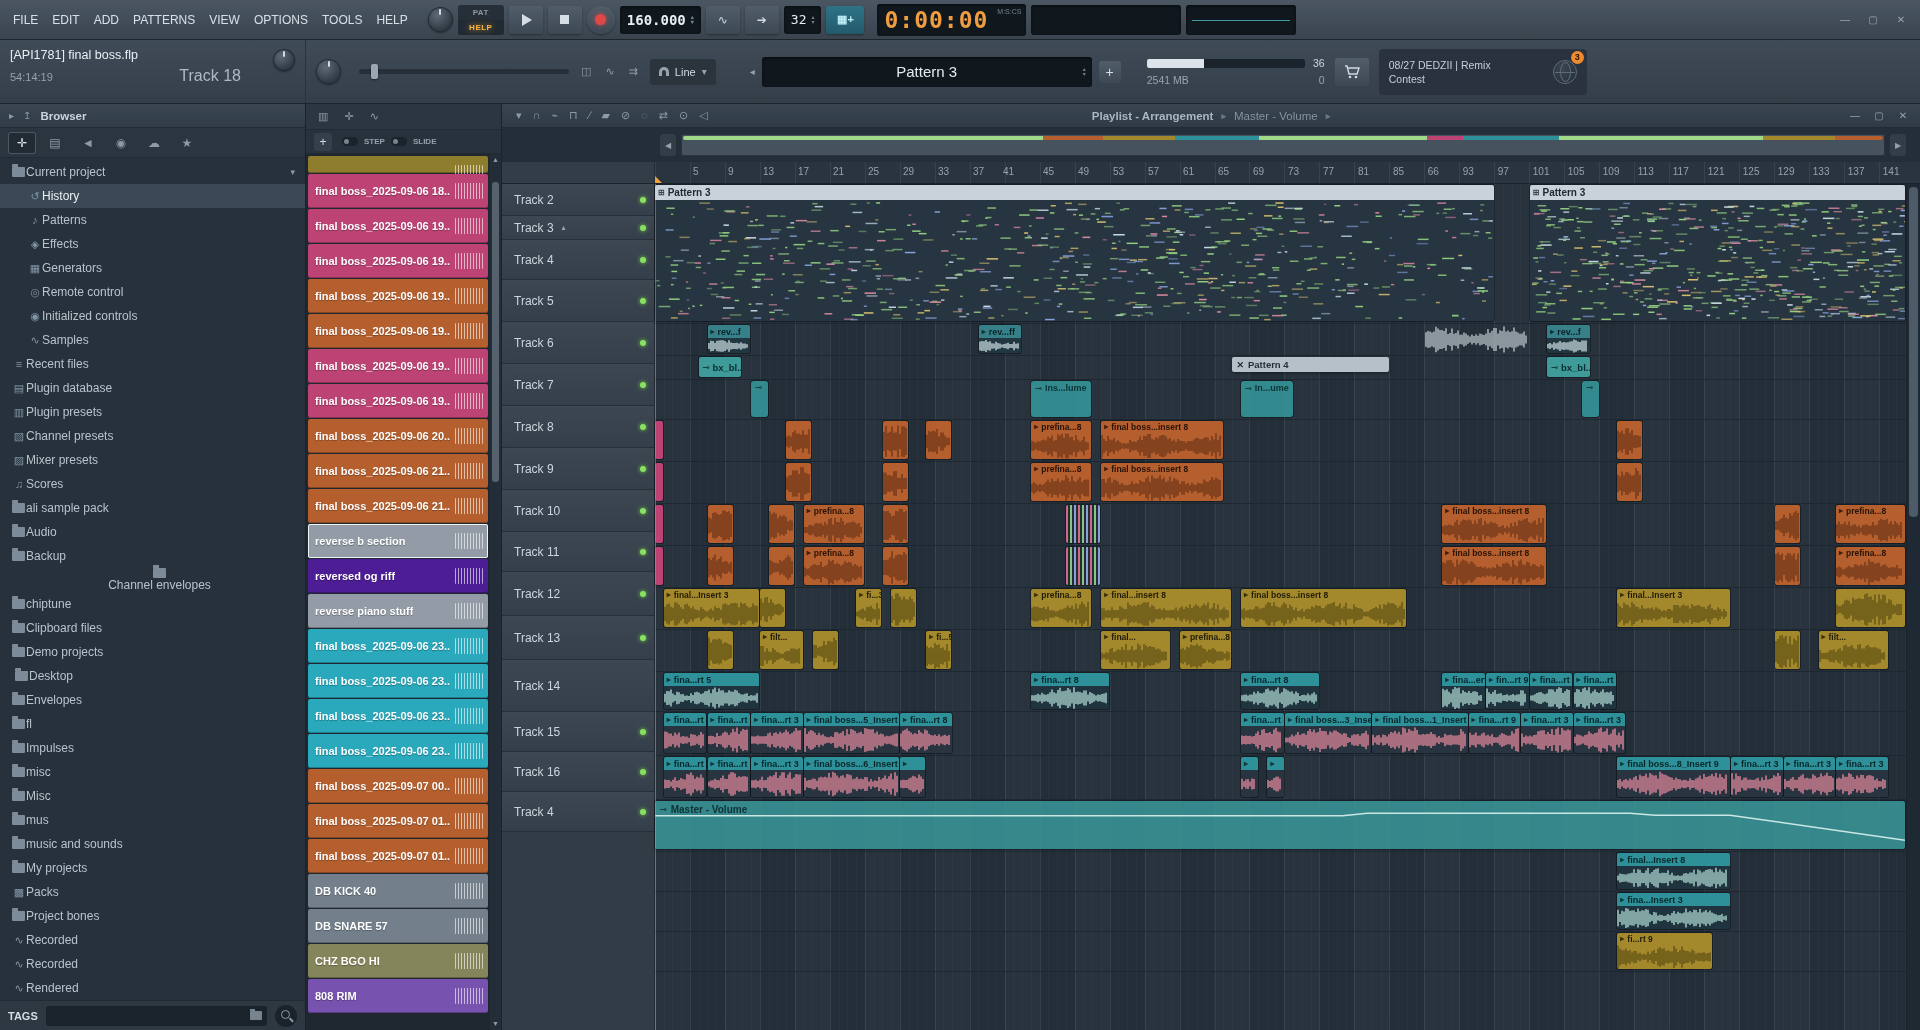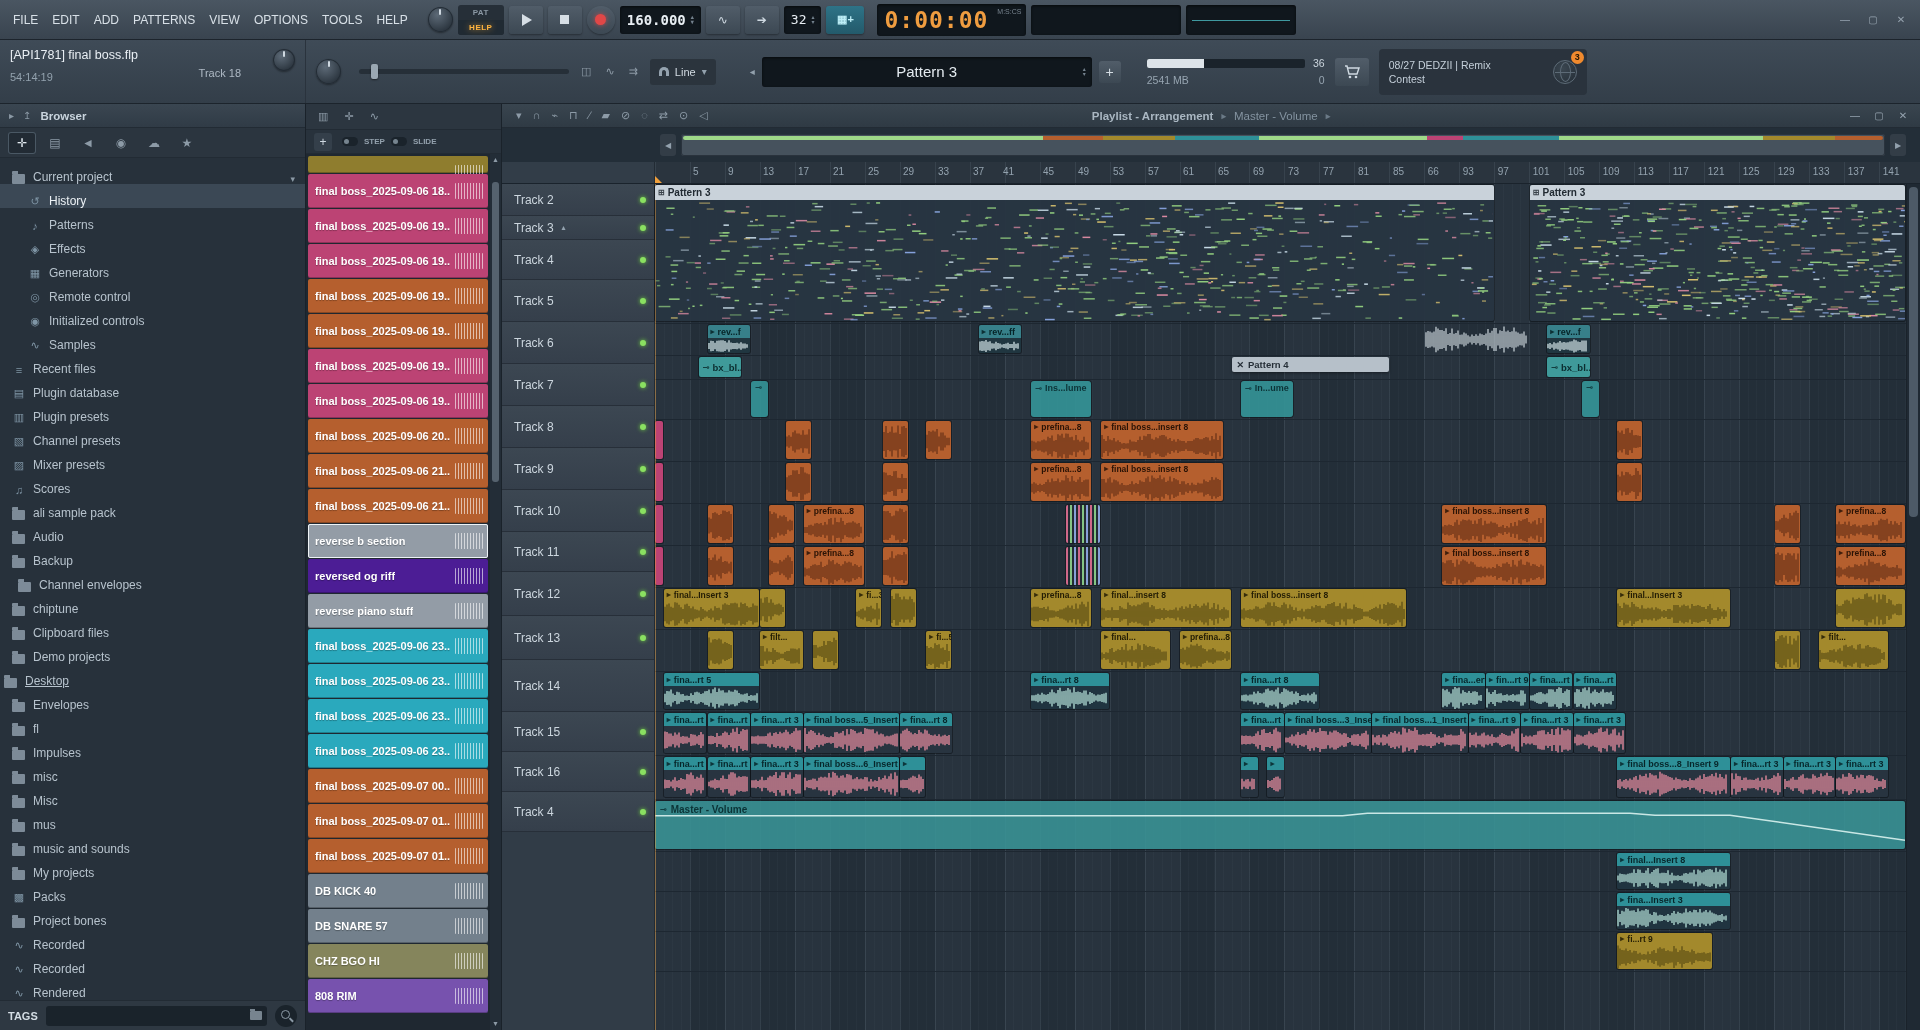--- a/index.html
+++ b/index.html
@@ -31,21 +31,21 @@
 .osc.small{width:110px}
 .osc .line{position:absolute;left:6px;right:6px;top:50%;height:1px;background:#3f99a0}
 .sp{flex:1}
 .winbtns{display:flex;gap:2px;margin-left:6px}
 .winbtn{width:26px;height:18px;display:flex;align-items:center;justify-content:center;color:#97a4b0;font-size:10px}
 
 #infobar{position:absolute;left:0;top:40px;width:100%;height:64px;background:linear-gradient(#3f4b57,#333e49);border-bottom:1px solid #1c242c;display:flex;align-items:center;gap:10px;padding-right:10px;z-index:4}
 #proj-panel{width:306px;height:100%;flex:none;position:relative;padding:8px 10px;border-right:1px solid #2a333d}
 #proj-title{font-size:12.5px;color:#e9eff4;white-space:nowrap}
 #session-time{font-size:11px;color:#93a2ae;margin-top:9px;display:inline-block}
-#track-label{position:absolute;right:64px;top:27px;font-size:11px;color:#aeb9c4}
+#track-label{position:absolute;right:64px;top:27px;font-size:16px;color:#aeb9c4}
 #proj-knob{position:absolute;right:10px;top:9px;width:22px;height:22px}
 #pitch-slider{width:210px;height:5px;background:#262f38;border-radius:3px;position:relative;flex:none;margin-left:8px}
 #pitch-slider .pthumb{position:absolute;left:12px;top:-5px;width:7px;height:15px;background:#9aa7b2;border-radius:2px;box-shadow:0 1px 2px rgba(0,0,0,.5)}
 .mini-ico{color:#8d9aa6;font-size:11px;padding:0 2px}
 #snap-box{height:26px;background:#2b343d;border-radius:3px;display:flex;align-items:center;gap:6px;padding:0 9px;font-size:11px;color:#d2dbe2;flex:none}
 .magnet{width:10px;height:9px;border:3px solid #95a3af;border-bottom:none;border-radius:6px 6px 0 0;display:inline-block}
 #pattern-group{display:flex;align-items:center;gap:7px;margin-left:24px;flex:none}
 .chev{color:#93a1ad;font-size:10px}
 #pattern-lcd{width:330px;height:30px;justify-content:center;font-size:15px;color:#e4ebf0;position:relative;font-family:"Liberation Sans",sans-serif}
 #pattern-lcd .spin{position:absolute;right:6px;top:10px}
@@ -63,21 +63,21 @@
 .globe::after{content:"";position:absolute;top:50%;left:1px;right:1px;height:1px;background:#5d6b77}
 .badge{position:absolute;right:3px;top:2px;width:13px;height:13px;border-radius:50%;background:#f08a2e;color:#241504;font-size:9px;font-weight:bold;display:flex;align-items:center;justify-content:center}
 
 #browser{position:absolute;left:0;top:104px;width:306px;bottom:0;background:#27313b;border-right:1px solid #1a222a;display:flex;flex-direction:column;z-index:3}
 .panel-head{height:24px;background:linear-gradient(#3a4651,#303b46);border-bottom:1px solid #222b34;display:flex;align-items:center;gap:9px;padding:0 9px;font-size:11.5px;font-weight:bold;color:#c9d4dd;flex:none}
 .ph-icon{color:#8b99a5;font-size:10px;font-weight:normal}
 #browser-tabs{height:30px;display:flex;align-items:center;gap:5px;padding:0 8px;background:#2b353f;border-bottom:1px solid #222b34;flex:none}
 .btab{width:28px;height:22px;display:flex;align-items:center;justify-content:center;color:#8d9ba7;font-size:12px;border-radius:3px}
 .btab.active{background:#222b34;box-shadow:inset 0 0 0 1px #4a5864;color:#e2eaf0}
 #browser-tree{flex:1;overflow:hidden;padding-top:2px}
-.tree-item{height:24px;display:flex;align-items:flex-end;gap:7px;font-size:12px;color:#b7c3cd;padding-right:10px}
+.tree-item{height:24px;display:flex;align-items:center;font-size:12px;color:#b7c3cd;padding-right:10px}
 .tree-item.selected{background:#3b4855;color:#ecf1f5}
 .tree-icon{width:14px;text-align:center;color:#7f95a5;font-size:11px;flex:none}
 .folder{width:13px;height:10px;background:#7d8b98;border-radius:1px;position:relative;flex:none;margin-right:1px}
 .folder::before{content:"";position:absolute;top:-3px;left:0;width:6px;height:3px;background:#7d8b98;border-radius:1px 0 0 0}
 .tree-exp{margin-left:auto;color:#8b99a5;font-size:9px}
 #tags-bar{height:30px;background:#2e3842;border-top:1px solid #222b34;display:flex;align-items:center;gap:8px;padding:0 8px;flex:none}
 #tags-label{font-size:11px;font-weight:bold;color:#d4dde4}
 #tags-input{flex:1;height:20px;background:#1a232b;border-radius:3px;display:flex;align-items:center;justify-content:flex-end;padding:0 5px}
 .folder-mini{width:12px;height:9px;background:#77848f;border-radius:1px;position:relative;flex:none}
 .folder-mini::before{content:"";position:absolute;top:-2px;left:0;width:5px;height:2px;background:#77848f}
@@ -356,37 +356,37 @@
           <span class="tree-label">ali sample pack</span>
         </div>
         <div class="tree-item" style="padding-left: 12px;">
           <span class="folder"></span>
           <span class="tree-label">Audio</span>
         </div>
         <div class="tree-item" style="padding-left: 12px;">
           <span class="folder"></span>
           <span class="tree-label">Backup</span>
         </div>
-        <div class="tree-item" style="padding-left: 18px;">
+        <div class="tree-item" style="padding-left: 24px; flex-direction: column;">
           <span class="folder"></span>
           <span class="tree-label">Channel envelopes</span>
         </div>
         <div class="tree-item" style="padding-left: 12px;">
           <span class="folder"></span>
           <span class="tree-label">chiptune</span>
         </div>
         <div class="tree-item" style="padding-left: 12px;">
           <span class="folder"></span>
           <span class="tree-label">Clipboard files</span>
         </div>
         <div class="tree-item" style="padding-left: 12px;">
           <span class="folder"></span>
           <span class="tree-label">Demo projects</span>
         </div>
-        <div class="tree-item" style="padding-left: 4px; text-decoration: underline;">
+        <div class="tree-item" style="padding-left: 15px;">
           <span class="folder"></span>
           <span class="tree-label">Desktop</span>
         </div>
         <div class="tree-item" style="padding-left: 12px;">
           <span class="folder"></span>
           <span class="tree-label">Envelopes</span>
         </div>
         <div class="tree-item" style="padding-left: 12px;">
           <span class="folder"></span>
           <span class="tree-label">fl</span>

